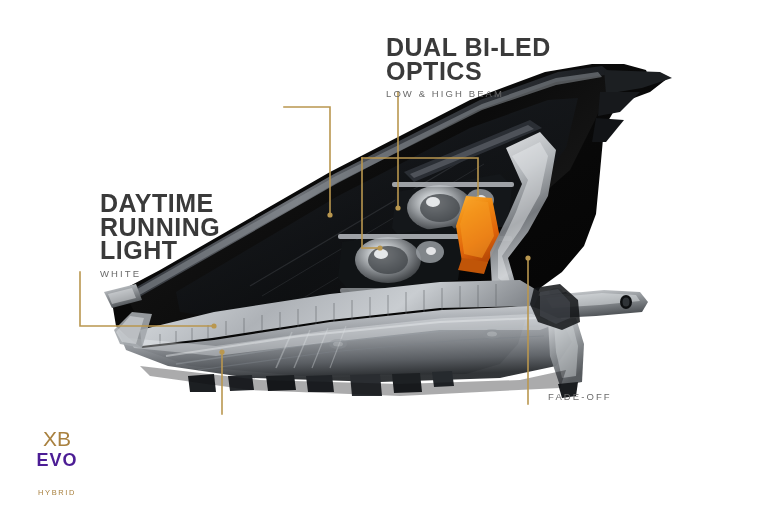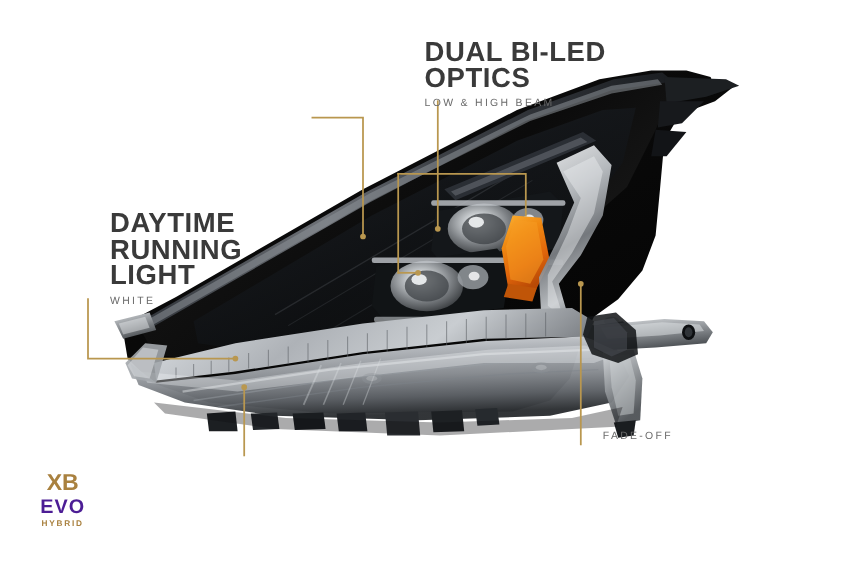--- a/index.html
+++ b/index.html
@@ -36,30 +36,30 @@
     margin-top:5px;
     white-space:pre-line;
   }
 
   
   .leaders{position:absolute;left:0;top:0;width:768px;height:512px;pointer-events:none;}
 
   
   .logo{position:absolute;left:26px;top:428px;width:62px;height:50px;text-align:center;}
   .logo .mark{
-    font-size:21px;font-weight:bold;letter-spacing:0px;
+    font-size:21px;font-weight:normal;letter-spacing:0px;
     color:#a9813f;line-height:1;text-align:center;
   }
   .logo .evo{
     font-size:18px;font-weight:bold;letter-spacing:1px;
     color:#4c1d95;line-height:1;margin-top:2px;
   }
   .logo .hyb{
-    font-size:7.5px;font-weight:bold;letter-spacing:1.6px;
-    color:#a9813f;line-height:1;margin-top:3px;
+    font-size:7.5px;font-weight:normal;letter-spacing:1.6px;
+    color:#a9813f;line-height:1;margin-top:20px;
   }
 </style>
 </head>
 <body>
 
 <div id="stage">
 
   <svg class="photo" viewBox="0 0 768 512">
     <defs>
       <linearGradient id="gHousingTop" x1="0" y1="0" x2="1" y2="0.6">

